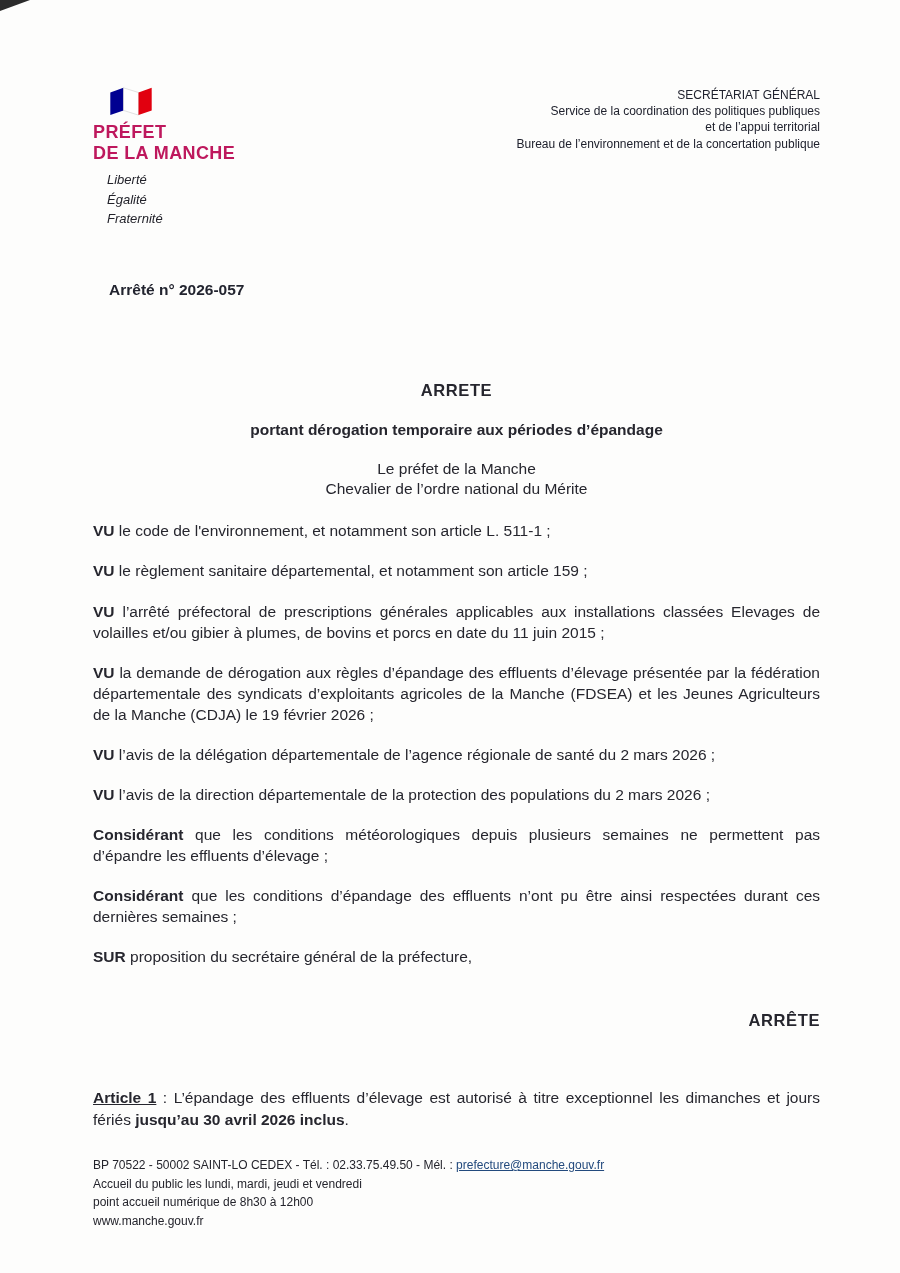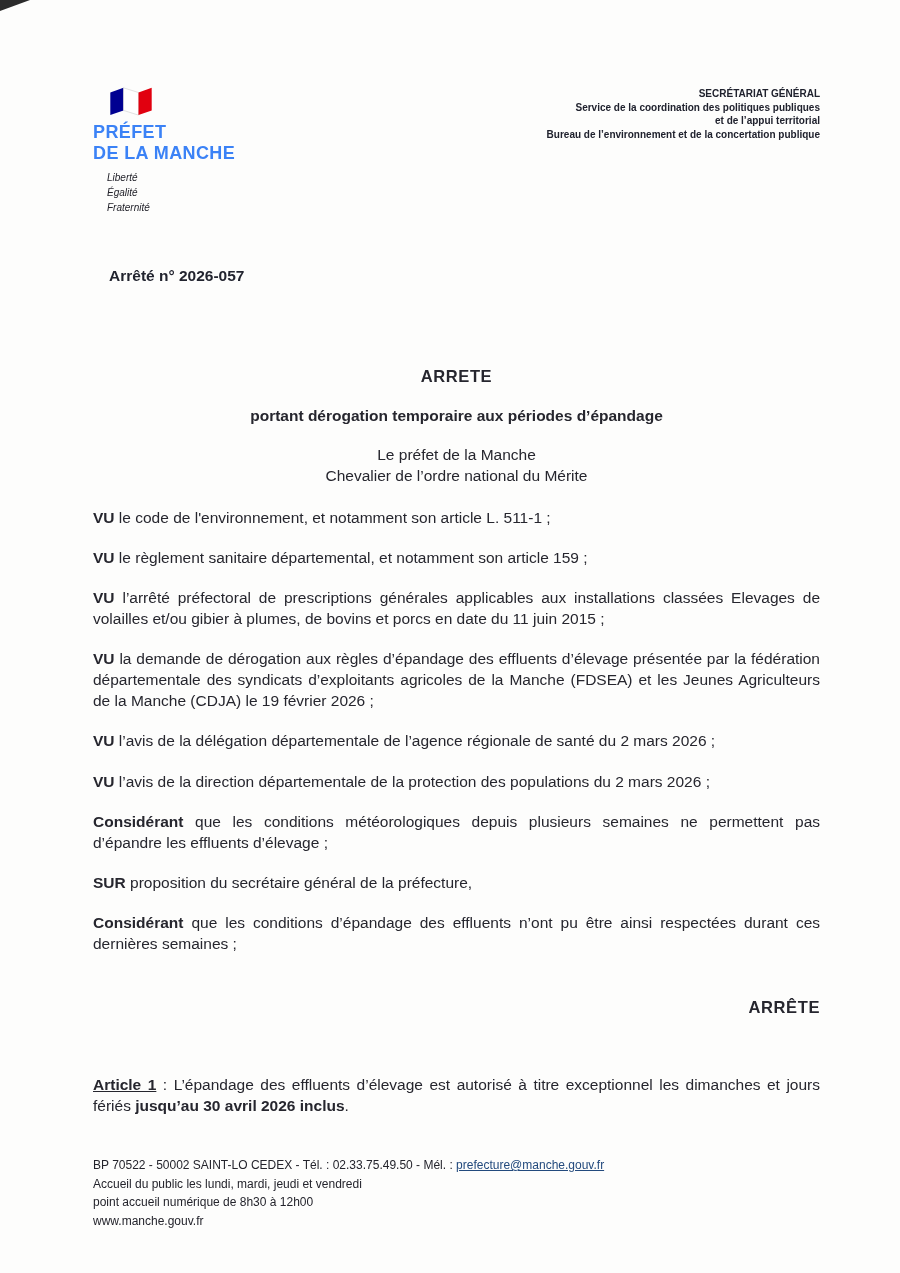--- a/index.html
+++ b/index.html
@@ -26,34 +26,34 @@
   
   .header-row { display: flex; justify-content: space-between; align-items: flex-start; }
   .logo-block { width: 220px; }
   .flag-svg { display: block; margin-left: 14px; }
   .logo-title {
     margin-top: 5px;
     font-weight: bold;
     font-size: 18px;
     line-height: 1.14;
     letter-spacing: 0.4px;
-    color: #3b82f6;
+    color: #be185d;
   }
   .logo-motto {
     margin-top: 7px; margin-left: 14px;
     font-style: italic;
-    font-size: 10px;
+    font-size: 13px;
     line-height: 1.5;
     color: #23232b;
   }
   .header-right {
     width: 540px;
     text-align: right;
-    font-weight: bold;
-    font-size: 10px;
+    font-weight: normal;
+    font-size: 12px;
     line-height: 1.35;
     color: #20222e;
     padding-top: 2px;
   }
 
   
   .reference {
     margin-top: 52px;
     font-weight: bold;
     font-size: 15.5px;
@@ -145,22 +145,22 @@
   </div>
 
   <div class="recitals">
     <p class="recital"><span class="recital-label">VU</span> <span>le code de l'environnement, et notamment son article L. 511-1 ;</span></p>
     <p class="recital"><span class="recital-label">VU</span> <span>le règlement sanitaire départemental, et notamment son article 159 ;</span></p>
     <p class="recital"><span class="recital-label">VU</span> <span>l’arrêté préfectoral de prescriptions générales applicables aux installations classées Elevages de volailles et/ou gibier à plumes, de bovins et porcs en date du 11 juin 2015 ;</span></p>
     <p class="recital"><span class="recital-label">VU</span> <span>la demande de dérogation aux règles d’épandage des effluents d’élevage présentée par la fédération départementale des syndicats d’exploitants agricoles de la Manche (FDSEA) et les Jeunes Agriculteurs de la Manche (CDJA) le 19 février 2026 ;</span></p>
     <p class="recital"><span class="recital-label">VU</span> <span>l’avis de la délégation départementale de l’agence régionale de santé du 2 mars 2026 ;</span></p>
     <p class="recital"><span class="recital-label">VU</span> <span>l’avis de la direction départementale de la protection des populations du 2 mars 2026 ;</span></p>
     <p class="recital"><span class="recital-label">Considérant</span> <span>que les conditions météorologiques depuis plusieurs semaines ne permettent pas d’épandre les effluents d’élevage ;</span></p>
+    <p class="recital"><span class="recital-label">Considérant</span> <span>que les conditions d’épandage des effluents n’ont pu être ainsi respectées durant ces dernières semaines ;</span></p>
     <p class="recital"><span class="recital-label">SUR</span> <span>proposition du secrétaire général de la préfecture,</span></p>
-    <p class="recital"><span class="recital-label">Considérant</span> <span>que les conditions d’épandage des effluents n’ont pu être ainsi respectées durant ces dernières semaines ;</span></p>
   </div>
 
   <div class="decree-heading">ARRÊTE</div>
 
   <p class="article"><span class="article-label">Article 1</span><span> : </span><span>L’épandage des effluents d’élevage est autorisé à titre exceptionnel les dimanches et jours fériés </span><span class="bold">jusqu’au 30 avril 2026 inclus</span><span>.</span></p>
 
   <div class="footer">
     <p><span>BP 70522 - 50002 SAINT-LO CEDEX - Tél. : 02.33.75.49.50 - Mél. : </span><span class="footer-email">prefecture@manche.gouv.fr</span></p>
     <p>Accueil du public les lundi, mardi, jeudi et vendredi</p>
     <p>point accueil numérique de 8h30 à 12h00</p>

